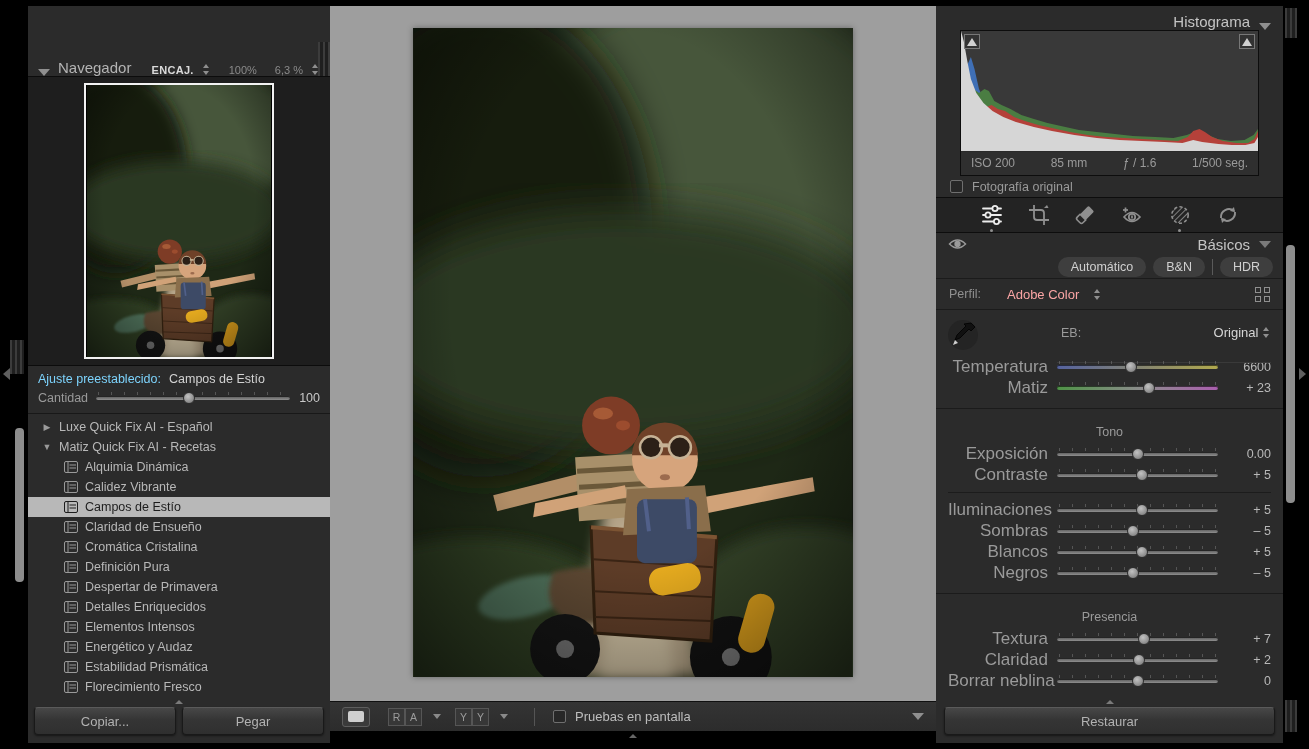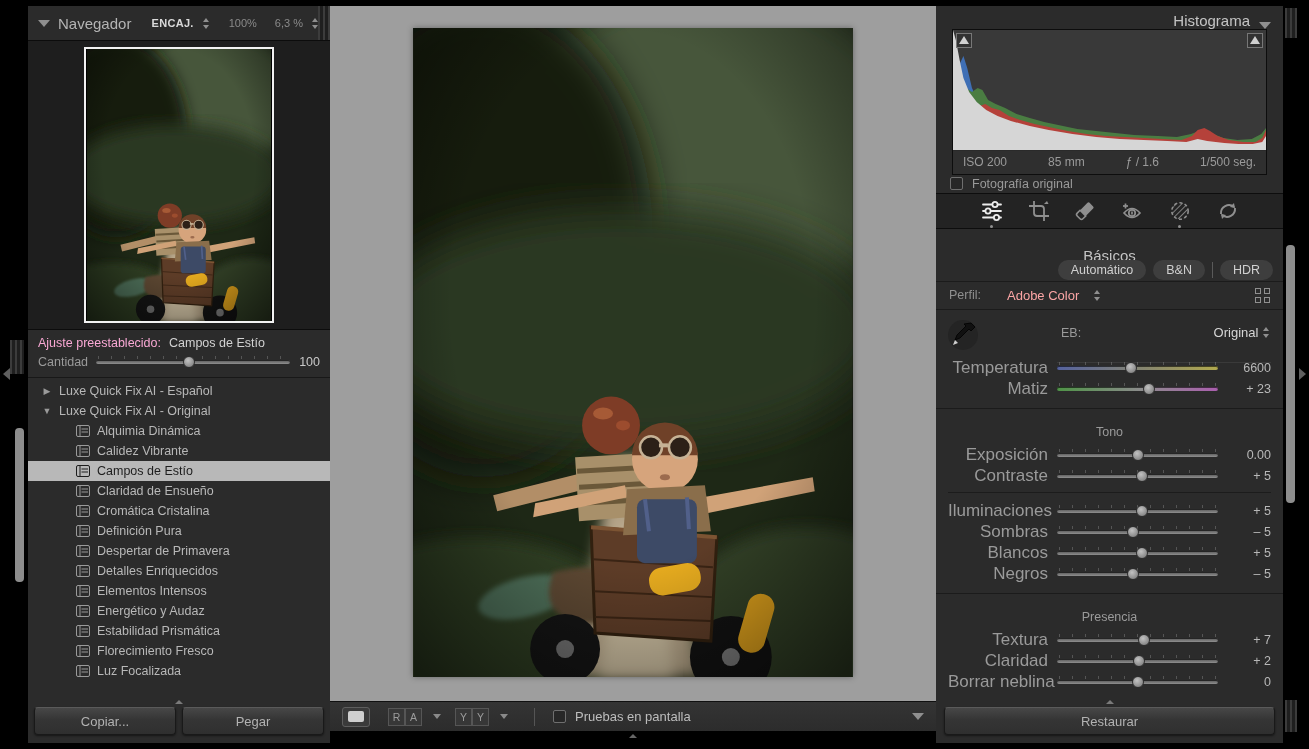--- a/index.html
+++ b/index.html
@@ -37,55 +37,55 @@
   #left-scrollbar { position:absolute; left:15px; top:428px; width:9px; height:154px; background:#8d8d8d; border-radius:4px; }
   #left-grip { position:absolute; left:10px; top:340px; width:14px; height:34px; }
   #right-gutter { position:absolute; left:1283px; top:0; width:26px; height:749px; background:#000; }
   #right-gutter .arrow { position:absolute; right:3px; top:368px; }
   #right-scrollbar { position:absolute; left:3px; top:245px; width:9px; height:258px; background:#8d8d8d; border-radius:4px; }
   #rg-top { position:absolute; left:2px; top:8px; width:12px; height:30px; }
   #rg-bot { position:absolute; left:2px; top:700px; width:12px; height:32px; }
 
   
   #left-panel { left:28px; width:302px; }
-  .lp-header { height:34px; display:flex; align-items:center; padding:0 10px; gap:8px; position:relative; }
+  .lp-header { height:34px; display:flex; align-items:flex-end; padding:0 10px; gap:8px; position:relative;margin-top:36px; }
   .lp-header .title { font-size:15px; color:#b4b4b4; }
   .lp-header .sp { flex:1; }
   .fit-label { font-size:11px; font-weight:bold; color:#dadada; letter-spacing:.3px; }
   .zoom-val { font-size:11px; color:#8a8a8a; margin-left:10px; }
   .lp-grip { position:absolute; right:0; top:0; width:12px; height:34px; }
 
   #nav-preview { height:290px; background:#1e1e1e; border-top:1px solid #0c0c0c; border-bottom:1px solid #0c0c0c;
     display:flex; align-items:center; justify-content:center; }
   #nav-thumb { width:190px; height:276px; border:2px solid #f2f2f2; background:#000; }
   #nav-thumb svg { display:block; width:100%; height:100%; }
 
   #preset-box { padding:6px 10px 8px; border-bottom:1px solid #181818; font-size:12.5px; }
   #preset-box .row1 { display:flex; gap:8px; margin-bottom:5px; }
-  #preset-box .lab { color:#f9a8d4; }
+  #preset-box .lab { color:#7dd3fc; }
   #preset-box .val { color:#d2d2d2; }
   #amount-row { display:flex; align-items:center; }
   #amount-row .lab { color:#9a9a9a; width:58px; }
   #amount-row .amount-value { width:30px; text-align:right; color:#c8c8c8; }
 
   .track { position:relative; flex:1; height:14px; }
   .track::before { content:""; position:absolute; left:2px; right:2px; top:1px; height:3px;
     background:repeating-linear-gradient(90deg, rgba(120,120,120,.55) 0 1px, transparent 1px 13px); }
   .track::after { content:""; position:absolute; left:0; right:0; top:50%; margin-top:-2px; height:4px; border-radius:2px;
     background:linear-gradient(#555,#8f8f8f); box-shadow:0 1px 0 rgba(0,0,0,.6) inset; }
   .track.temp::after { background:linear-gradient(90deg,#55629e, #88876f 55%, #b1a94e); }
   .track.tint::after { background:linear-gradient(90deg,#4f9347, #8c8c8c 52%, #aa5fae); }
   .thumb { position:absolute; top:50%; width:12px; height:12px; border-radius:50%;
     background:radial-gradient(circle at 40% 35%, #c2c2c2, #8a8a8a 70%);
     border:1px solid #2e2e2e; transform:translate(-50%,-50%); z-index:2; }
 
   #preset-tree { flex:1; overflow:hidden; padding-top:3px; font-size:12.5px; }
   .preset-row { height:20px; display:flex; align-items:center; padding-left:14px; gap:7px; color:#b8b8b8; }
   .preset-row .disc { width:10px; font-size:9px; color:#9a9a9a; text-align:center; }
-  .preset-row.item { padding-left:48px; }
+  .preset-row.item { padding-left:36px; }
   .preset-row .preset-icon { flex:0 0 auto; color:#9a9a9a; }
   .preset-row.selected { background:#b8b8b8; color:#1d1d1d; }
   .preset-row.selected .preset-icon { color:#1d1d1d; }
 
   #left-footer { height:42px; display:flex; gap:6px; padding:6px 6px 9px; position:relative; }
   #left-footer .mini-caret { left:50%; top:-1px; transform:translateX(-50%); }
 
   
   #center { position:absolute; left:330px; top:6px; width:606px; height:737px; display:flex; flex-direction:column; }
   #photo-area { flex:1; background:#9e9e9e; display:flex; align-items:flex-start; justify-content:center; padding-top:22px; }
@@ -104,37 +104,37 @@
   #softproof { display:flex; align-items:center; gap:9px; font-size:13px; color:#bdbdbd; }
   #toolbar .sp { flex:1; }
   #bottom-strip { height:12px; background:#000; position:relative; }
   #bottom-strip .mini-caret { left:50%; top:3px; transform:translateX(-50%); border-bottom-color:#666; }
 
   
   #right-panel { left:936px; width:347px; }
   .rp-header { height:32px; display:flex; align-items:flex-end; justify-content:flex-end; gap:9px; padding:0 12px; }
   .rp-header .title { font-size:15px; color:#c4c4c4; }
 
-  #histo-box { margin:0 16px; border:1px solid #0d0d0d; background:#3a3a3a; position:relative; }
+  #histo-box { margin:0 24px; border:1px solid #0d0d0d; background:#3a3a3a; position:relative; }
   #histo-svg { display:block; width:100%; height:120px; }
   .clip-ind { position:absolute; top:3px; width:16px; height:15px; border:1px solid #777; background:rgba(46,46,46,.55);
     display:flex; align-items:center; justify-content:center; }
   .clip-ind .t { width:0;height:0;border-left:5px solid transparent;border-right:5px solid transparent;border-bottom:8px solid #d0d0d0; }
   #clip-shadows { left:3px; } #clip-highlights { right:3px; }
   #exif-row { display:flex; justify-content:space-between; padding:4px 10px 5px; font-size:12px; color:#9a9a9a; border-top:1px solid #2a2a2a; background:#2f2f2f; }
   #orig-row { height:27px; display:flex; align-items:center; gap:9px; padding:0 0 0 14px; font-size:12.5px; color:#9a9a9a; }
 
   #tools-strip { height:44px; background:#232323; border-top:1px solid #0d0d0d; border-bottom:1px solid #0d0d0d;
     display:flex; align-items:flex-start; justify-content:center; gap:24px; padding-top:6px; }
   .tool { display:flex; flex-direction:column; align-items:center; gap:3px; color:#8f8f8f; }
   .tool.active { color:#ececec; }
   .tool .dot { width:3px; height:3px; border-radius:50%; background:transparent; }
   .tool.has-dot .dot { background:#8f8f8f; }
 
-  #basic-header { height:30px; display:flex; align-items:center; gap:9px; padding:0 12px;flex-direction:column; }
+  #basic-header { height:30px; display:flex; align-items:center; gap:9px; padding:0 12px; }
   #basic-header .sp { flex:1; }
   #basic-header .title { font-size:15px; color:#c4c4c4; }
   #basic-header .tri-down { border-top-color:#7a7a7a; }
 
   #treatment-row { height:30px; display:flex; align-items:center; justify-content:flex-end; gap:7px; padding:0 10px; }
   .pill { height:20px; padding:0 13px; border-radius:11px; background:#3e3e3e; color:#d0d0d0; font-size:12.5px;
     display:flex; align-items:center; }
   .treat-div { width:1px; height:16px; background:#5a5a5a; }
 
   #profile-row { height:40px; display:flex; align-items:center; gap:10px; padding:0 13px; border-top:1px solid #1b1b1b; }
@@ -276,21 +276,21 @@
 
         <div class="preset-row group">
           <span class="disc">▶</span>
 
           <span class="plabel">Luxe Quick Fix AI - Español</span>
         </div>
 
         <div class="preset-row group">
           <span class="disc">▼</span>
 
-          <span class="plabel">Luxe Quick Fix AI - Original</span>
+          <span class="plabel">Matiz Quick Fix AI - Recetas</span>
         </div>
 
         <div class="preset-row item">
 
           <svg class="preset-icon" width="14" height="12" viewBox="0 0 14 12">
             <rect x="0.5" y="0.5" width="13" height="11" rx="1.5" fill="none" stroke="currentColor"></rect>
             <line x1="4" y1="1" x2="4" y2="11" stroke="currentColor"></line>
             <line x1="5.5" y1="4" x2="12" y2="4" stroke="currentColor"></line>
             <line x1="5.5" y1="7" x2="12" y2="7" stroke="currentColor"></line>
           </svg>

